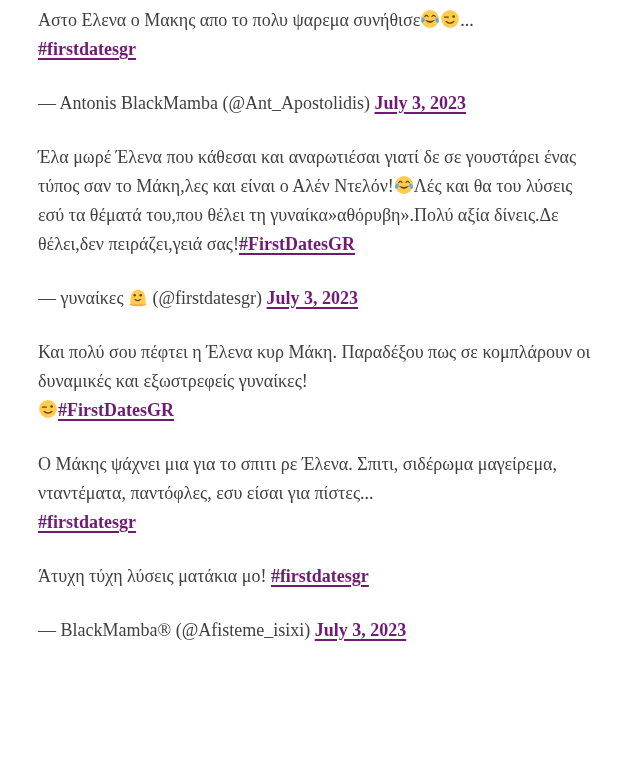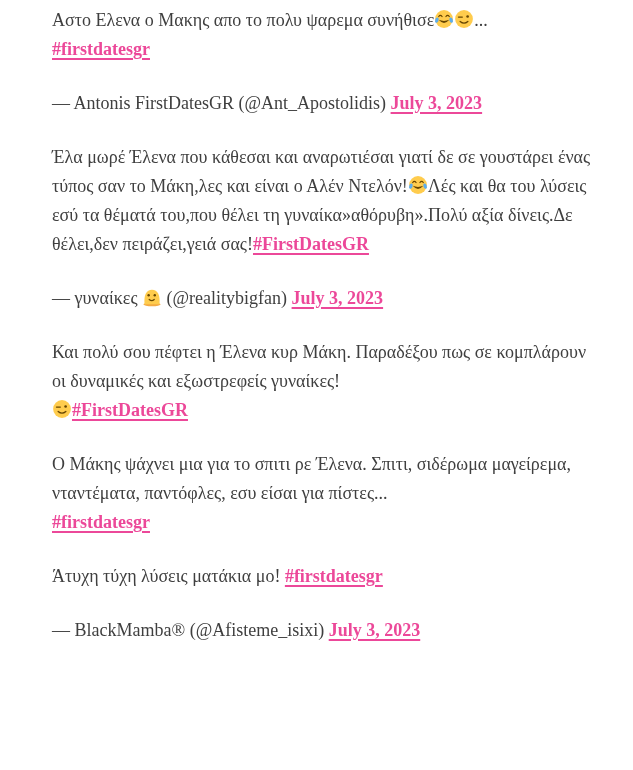--- a/index.html
+++ b/index.html
@@ -9,23 +9,23 @@
     height: 770px;
     overflow: hidden;
     background: #ffffff;
     font-family: "Liberation Serif", "DejaVu Serif", serif;
     font-size: 18px;
     line-height: 29px;
     color: #3f3f3f;
   }
   .content { padding: 6px 35px 0 38px; }
   blockquote.tweet { margin: 0; padding: 0; border: 0; }
-  .tweet-text, .attribution { margin: 0 0 25px 14px; }
+  .tweet-text, .attribution { margin: 0 0 25px 0; }
   a {
-    color: #ec4899;
+    color: #701a75;
     font-weight: 700;
     text-decoration: underline;
     text-decoration-thickness: 1.5px;
     text-underline-offset: 2.5px;
     cursor: pointer;
   }
   .emoji {
     display: inline-block;
     width: 20px;
     height: 20px;
@@ -48,21 +48,21 @@
             <path d="M21.5 13.5 Q24.5 9.5 27.5 13.5" fill="none" stroke="#664500" stroke-width="2.2" stroke-linecap="round"></path>
             <path d="M8.5 19.5 Q18 31 27.5 19.5 Q18 23.5 8.5 19.5Z" fill="#664500"></path>
           </svg></span><span class="emoji"><svg viewBox="0 0 36 36" aria-hidden="true">
             <circle cx="18" cy="18" r="16" fill="#ffcc4d"></circle>
             <path d="M8 14.5 H15" stroke="#664500" stroke-width="2.2" stroke-linecap="round"></path>
             <circle cx="24.5" cy="13.5" r="2.4" fill="#664500"></circle>
             <path d="M11 22.5 Q18 28.5 25 22.5" fill="none" stroke="#664500" stroke-width="2.2" stroke-linecap="round"></path>
           </svg></span><span>...</span><br>
       <a>#firstdatesgr</a></p>
     <div class="attribution">
-      <span>— Antonis FirstDatesGR (@Ant_Apostolidis)</span>
+      <span>— Antonis BlackMamba (@Ant_Apostolidis)</span>
       <a>July 3, 2023</a>
     </div>
   </blockquote>
 
   <blockquote class="tweet">
     <p class="tweet-text"><span>Έλα μωρέ Έλενα που κάθεσαι και αναρωτιέσαι γιατί δε σε γουστάρει ένας τύπος σαν το Μάκη,λες και είναι ο Αλέν Ντελόν!</span><span class="emoji"><svg viewBox="0 0 36 36" aria-hidden="true">
             <circle cx="18" cy="18" r="16" fill="#ffcc4d"></circle>
             <ellipse cx="5.2" cy="20" rx="3" ry="4.8" fill="#5dadec" transform="rotate(18 5.2 20)"></ellipse>
             <ellipse cx="30.8" cy="20" rx="3" ry="4.8" fill="#5dadec" transform="rotate(-18 30.8 20)"></ellipse>
             <path d="M8.5 13.5 Q11.5 9.5 14.5 13.5" fill="none" stroke="#664500" stroke-width="2.2" stroke-linecap="round"></path>
@@ -71,21 +71,21 @@
           </svg></span><span>Λές και θα του λύσεις εσύ τα θέματά του,που θέλει τη γυναίκα»αθόρυβη».Πολύ αξία δίνεις.Δε θέλει,δεν πειράζει,γειά σας!</span><a>#FirstDatesGR</a></p>
     <div class="attribution">
       <span>— γυναίκες</span>
       <span class="emoji"><svg viewBox="0 0 36 36" aria-hidden="true">
             <ellipse cx="18" cy="31.2" rx="15.5" ry="3.6" fill="#f4ab43"></ellipse>
             <path d="M4.5 31 Q2.5 5.5 18 4.8 Q33.5 5.5 31.5 31 Z" fill="#ffcc4d"></path>
             <circle cx="12" cy="15" r="2.2" fill="#664500"></circle>
             <circle cx="23" cy="15" r="2.2" fill="#664500"></circle>
             <path d="M13 22.5 Q17.5 26.5 22 22.5" fill="none" stroke="#664500" stroke-width="2.2" stroke-linecap="round"></path>
           </svg></span>
-      <span>(@realitybigfan)</span>
+      <span>(@firstdatesgr)</span>
       <a>July 3, 2023</a>
     </div>
   </blockquote>
 
   <blockquote class="tweet">
     <p class="tweet-text"><span>Και πολύ σου πέφτει η Έλενα κυρ Μάκη. Παραδέξου πως σε κομπλάρουν οι δυναμικές και εξωστρεφείς γυναίκες!</span><br><span class="emoji"><svg viewBox="0 0 36 36" aria-hidden="true">
             <circle cx="18" cy="18" r="16" fill="#ffcc4d"></circle>
             <path d="M8 14.5 H15" stroke="#664500" stroke-width="2.2" stroke-linecap="round"></path>
             <circle cx="24.5" cy="13.5" r="2.4" fill="#664500"></circle>
             <path d="M11 22.5 Q18 28.5 25 22.5" fill="none" stroke="#664500" stroke-width="2.2" stroke-linecap="round"></path>

